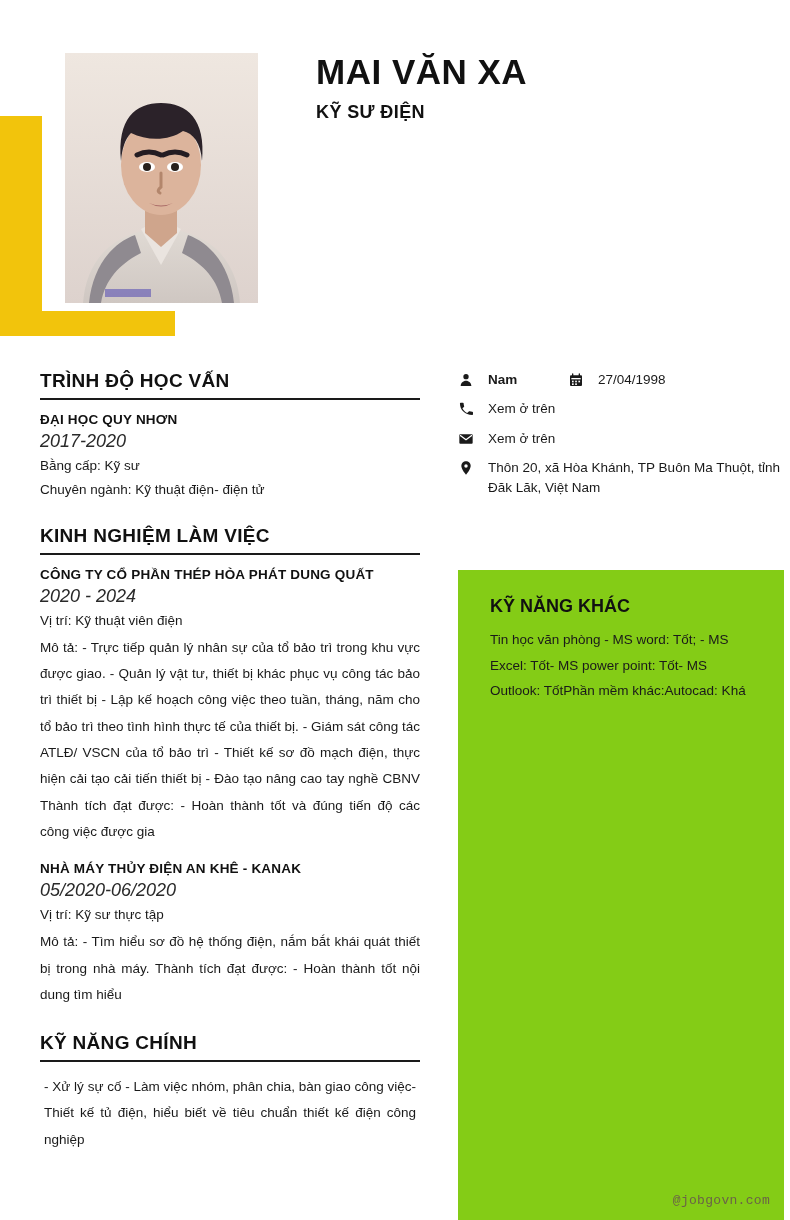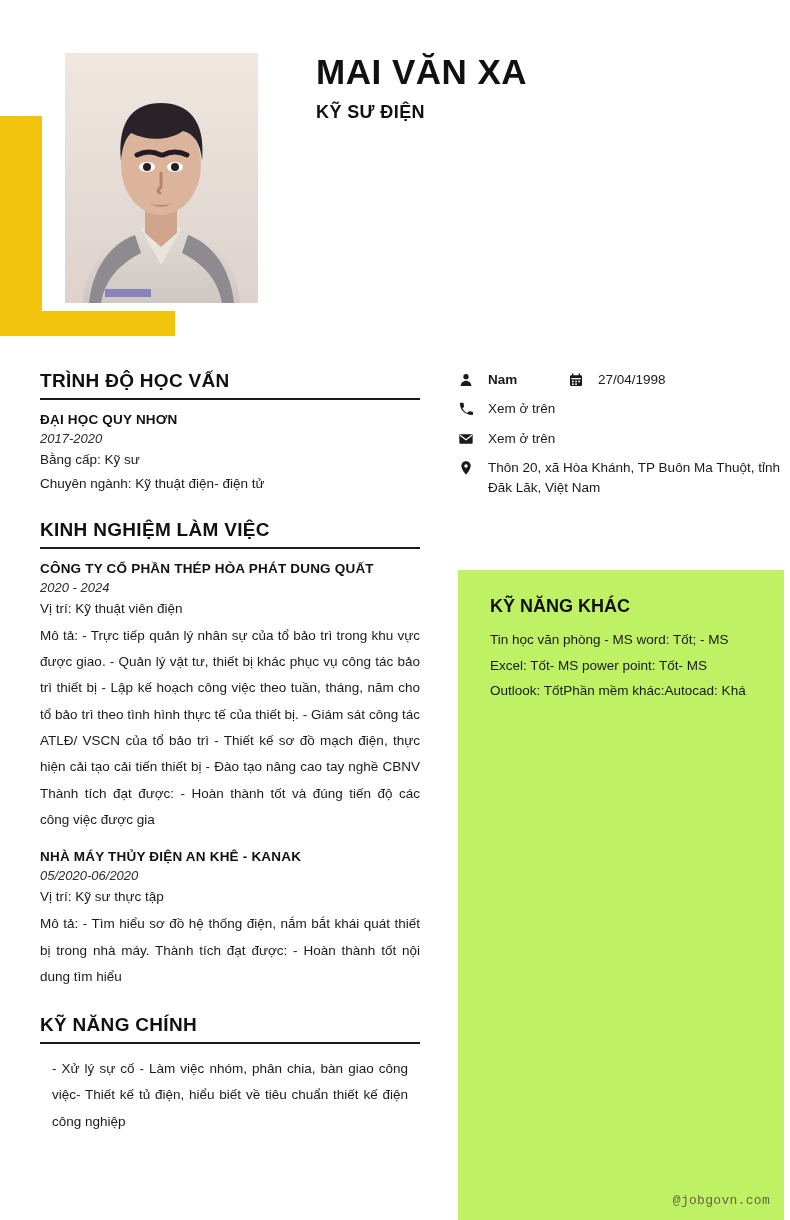--- a/index.html
+++ b/index.html
@@ -107,21 +107,21 @@
 
   .entry { margin-bottom: 16px; }
   .entry-org {
     font-size: 13.5px;
     font-weight: 700;
     letter-spacing: 0.2px;
     margin: 0 0 4px 0;
     color: #111111;
   }
   .entry-date {
-    font-size: 13px;
+    font-size: 18px;
     font-style: italic;
     margin: 0 0 4px 0;
     color: #2a2a2a;
   }
   .entry-line {
     font-size: 13.5px;
     margin: 0 0 3px 0;
     line-height: 1.55;
     color: #1a1a1a;
   }
@@ -129,21 +129,21 @@
     font-size: 13.5px;
     margin: 0;
     line-height: 1.95;
     text-align: justify;
     color: #1a1a1a;
   }
   .skills-body {
     font-size: 13.5px;
     line-height: 1.95;
     text-align: justify;
-    margin: 12px;
+    margin: 4px;
     color: #1a1a1a;
   }
 
   .gap-top { margin-top: 24px; }
 
   
   .contact-title {
     font-size: 19px;
     font-weight: 700;
     margin: 0 0 10px 0;
@@ -174,21 +174,21 @@
   .contact-col-a { width: 110px; font-weight: bold; }
   .contact-col-b { flex: 1; }
 
   
   .beige-panel {
     position: absolute;
     left: 458px;
     top: 570px;
     width: 326px;
     height: 650px;
-    background: #bef264;
+    background: #84cc16;
     box-sizing: border-box;
     padding: 26px 30px 0 32px;
   }
   .beige-title {
     font-size: 18px;
     font-weight: 700;
     margin: 0 0 10px 0;
     color: #111111;
   }
   .beige-body {

